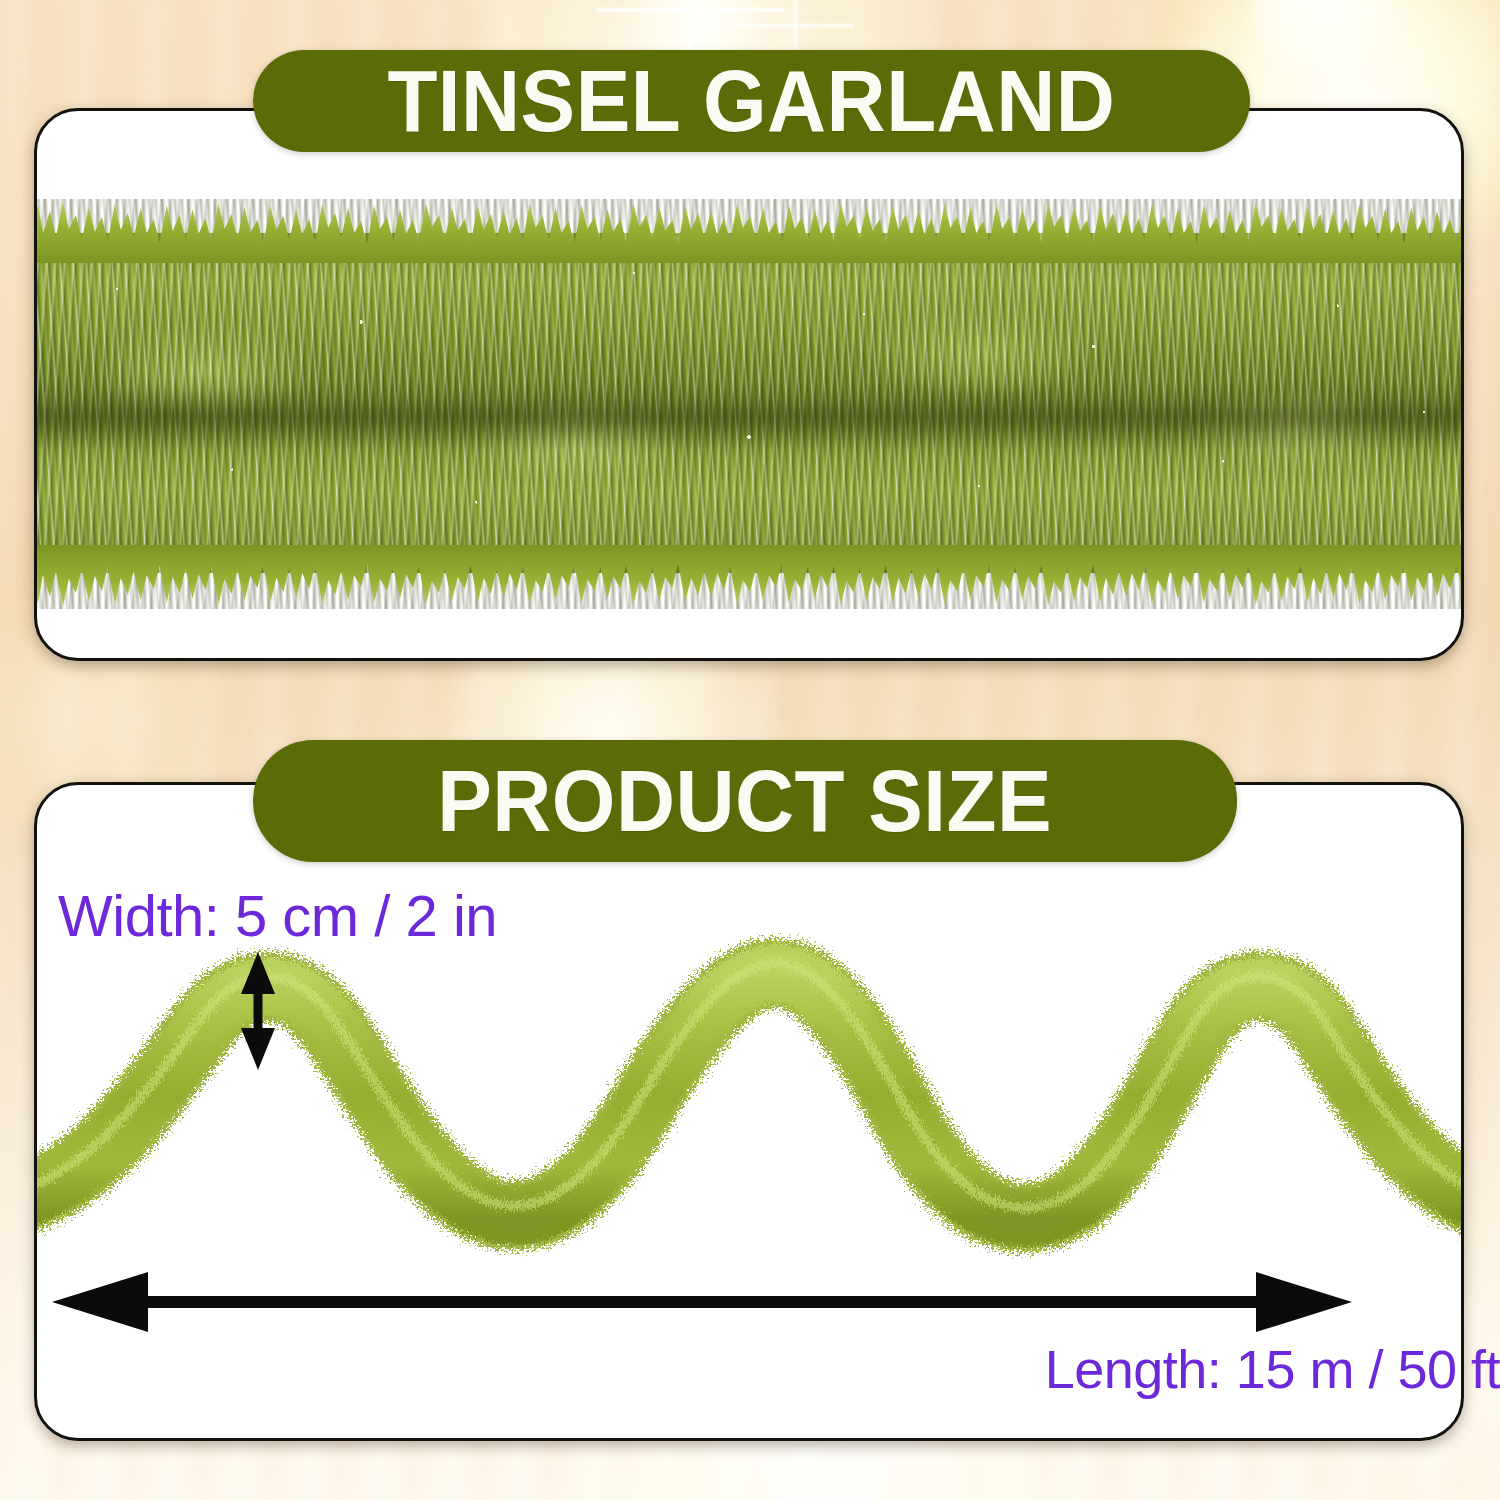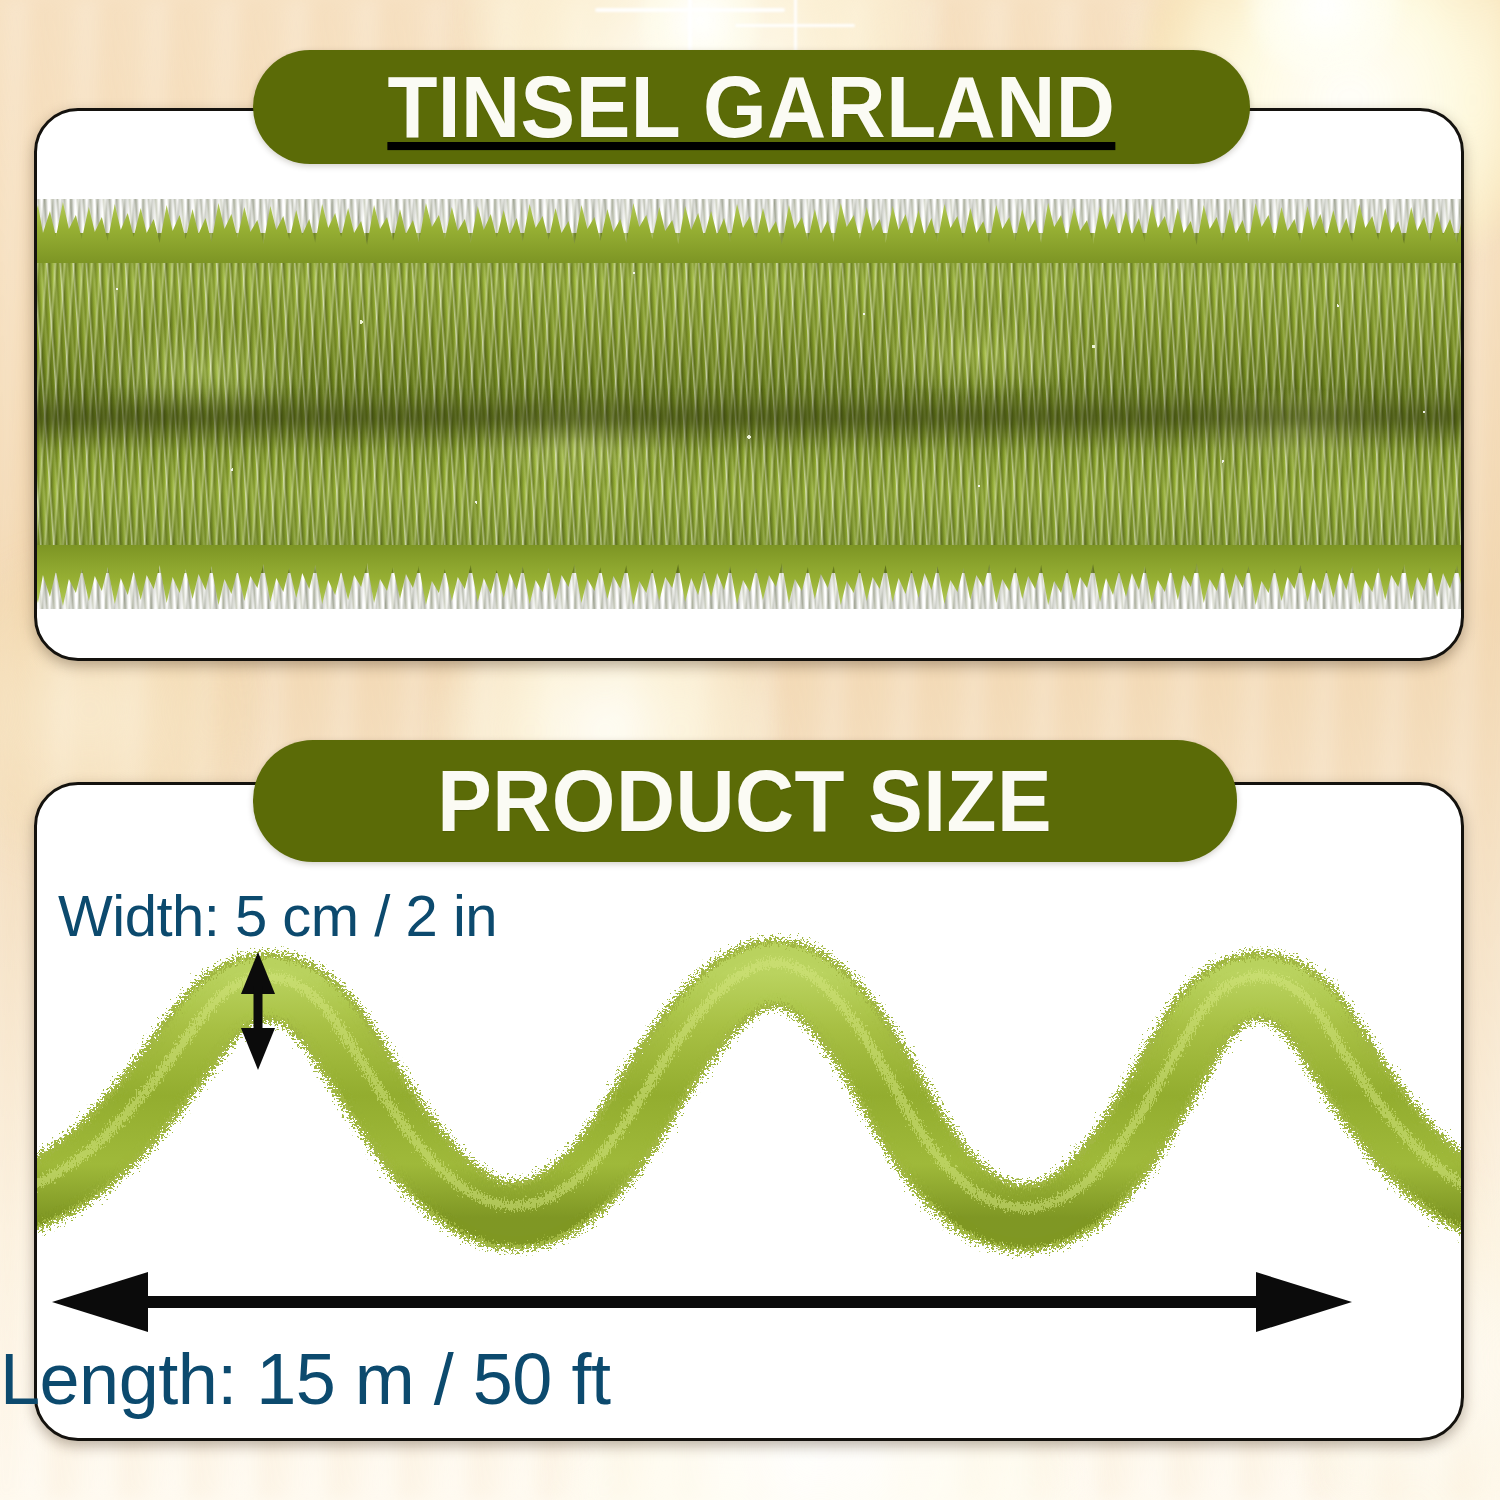--- a/index.html
+++ b/index.html
@@ -62,21 +62,21 @@
   }
   #card-top{left:34px;top:108px;width:1424px;height:547px;}
   #card-bottom{left:34px;top:782px;width:1424px;height:653px;}
 
   
   .banner{
     position:absolute;background:#5b6b07;border-radius:60px;
     display:flex;align-items:center;justify-content:center;
     z-index:6;box-shadow:0 2px 6px rgba(40,30,0,.22);
   }
-  #banner-top{left:253px;top:50px;width:997px;height:114px;text-decoration:underline;}
+  #banner-top{left:253px;top:50px;width:997px;height:102px;}
   #banner-bottom{left:253px;top:740px;width:984px;height:122px;}
   .banner-text{
     color:#fbfbf4;font-weight:700;letter-spacing:.5px;
     font-family:"Liberation Sans","DejaVu Sans",sans-serif;
     transform:scaleX(.93);white-space:nowrap;line-height:1;
     text-shadow:0 1px 1px rgba(0,0,0,.12);
   }
   #banner-top .banner-text{font-size:88px;}
   #banner-bottom .banner-text{font-size:88px;}
 
@@ -142,25 +142,25 @@
   .spikes.top{top:0;}
   .spikes.bot{bottom:0;transform:scaleY(-1);}
   .spikes svg{display:block;width:100%;height:100%;}
 
   
   #wave-wrap{position:absolute;left:-10px;top:150px;width:1444px;height:340px;}
   #wave-wrap svg{display:block;width:100%;height:100%;overflow:visible;}
 
   
   .ann-text{
-    position:absolute;color:#0c4a6e;white-space:nowrap;
+    position:absolute;color:#6d28d9;white-space:nowrap;
     font-family:"Liberation Sans","DejaVu Sans",sans-serif;font-weight:400;
   }
   #width-label{left:58px;top:882px;font-size:58px;letter-spacing:-.5px;}
-  #length-label{left:0;right:0;text-align:left;top:1338px;font-size:72px;letter-spacing:-.5px;}
+  #length-label{left:0;right:0;text-align:right;top:1338px;font-size:54px;letter-spacing:-.5px;}
   #width-arrow{position:absolute;left:228px;top:952px;width:60px;height:118px;}
   #length-arrow{position:absolute;left:52px;top:1272px;width:1300px;height:60px;}
   .ann-svg{display:block;width:100%;height:100%;}
 </style>
 </head>
 <body>
 
 <div id="stage">
 
   <div class="bg-base"></div>

